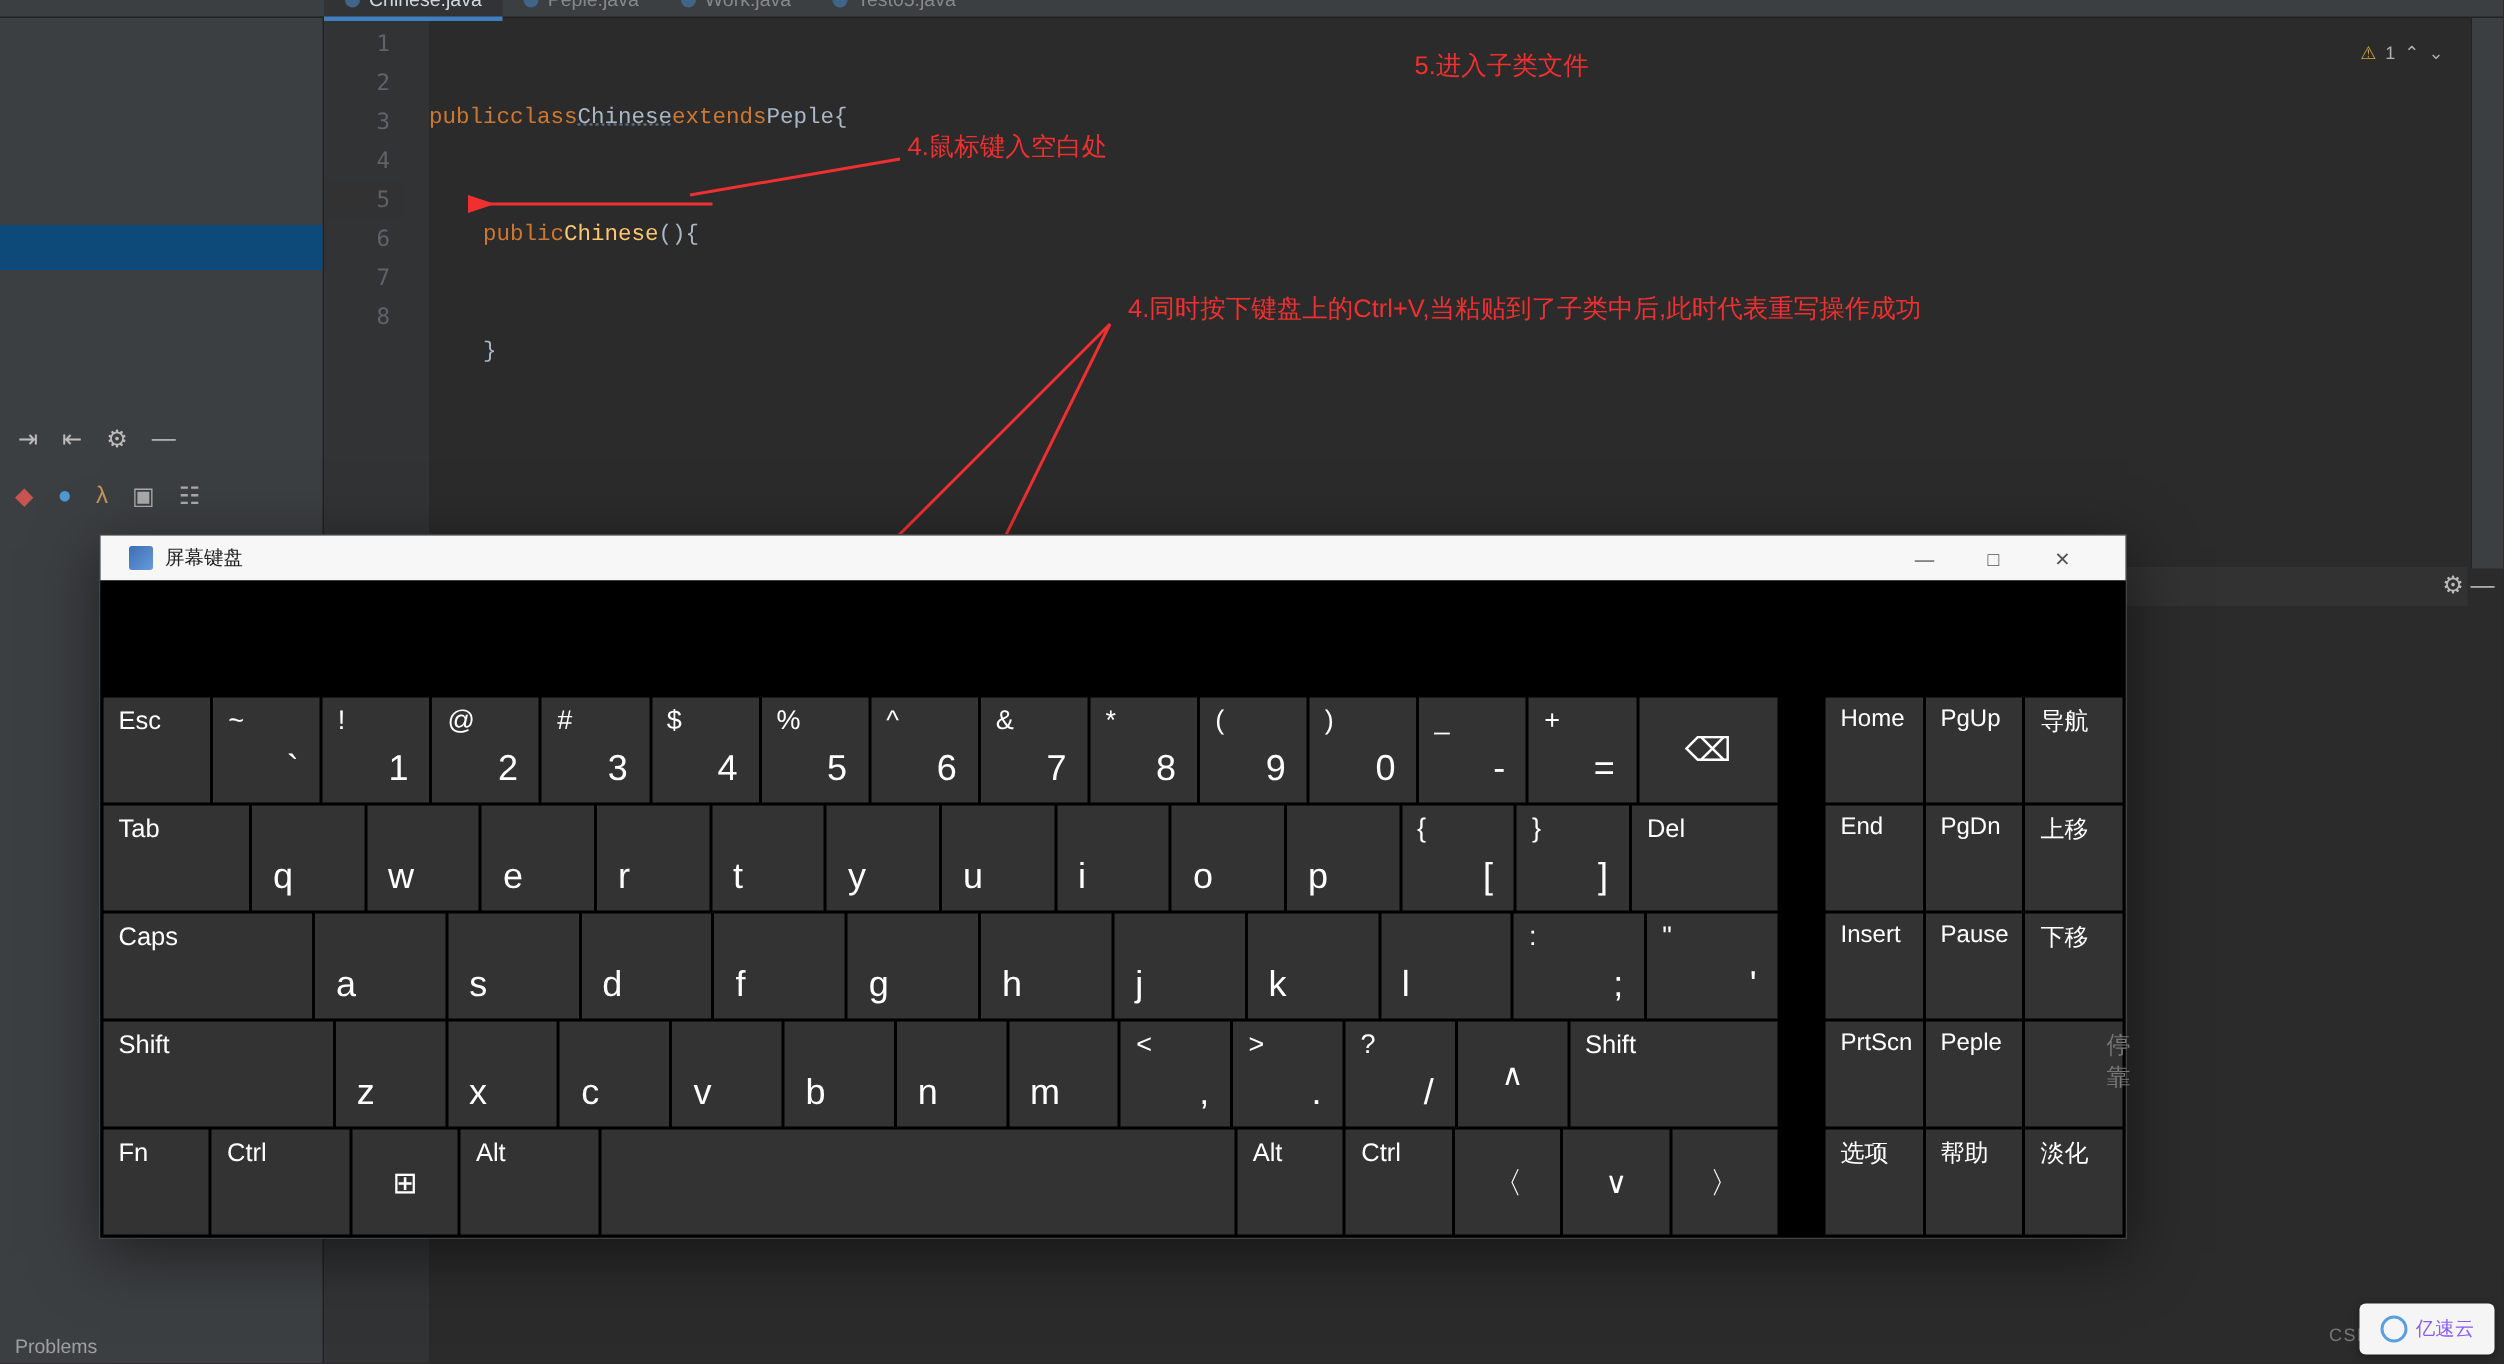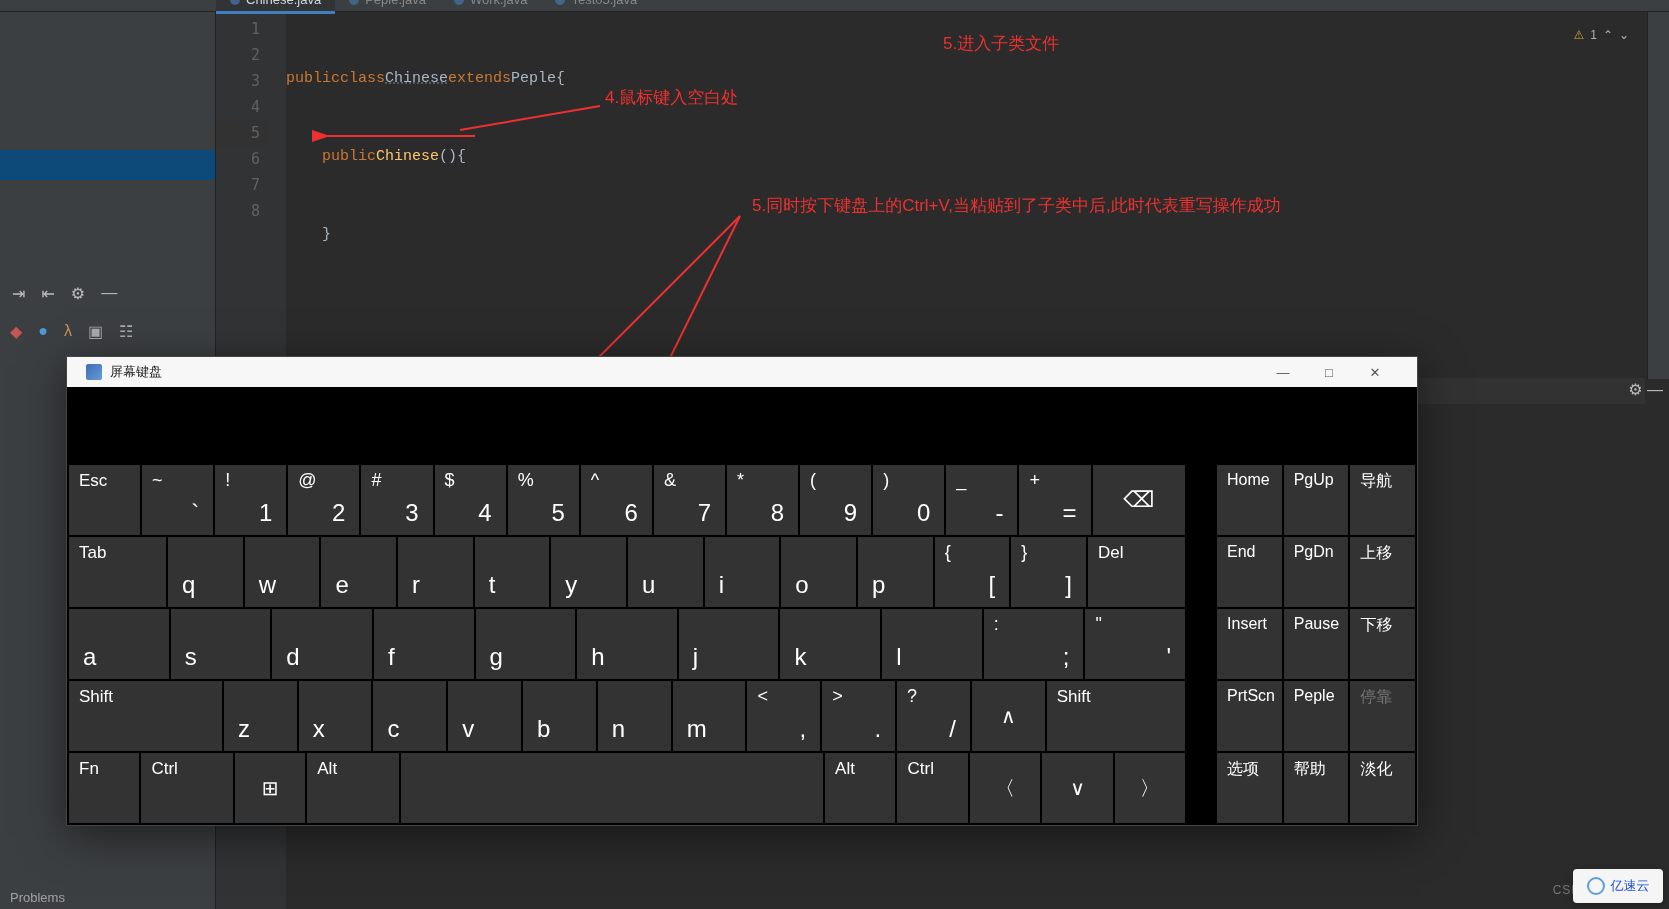--- a/index.html
+++ b/index.html
@@ -92,37 +92,37 @@
   .krow { flex:1; display:flex; gap:2px; }
   .key {
     background:#333; color:#fff; font-size:20px; position:relative;
     display:flex; align-items:center; justify-content:center;
     min-width:0;
   }
   .key .tl { position:absolute; top:5px; left:10px; font-size:18px; }
   .key .br { position:absolute; bottom:8px; right:14px; font-size:24px; }
   .key .bl { position:absolute; bottom:8px; left:14px; font-size:24px; }
   .key .label-tl { position:absolute; top:6px; left:10px; font-size:17px; color:#fff; }
-  .key.faint .label-tl { color:#777; }
+  .key.faint .label-tl { color:#777;margin-left:44px; }
   .sidekeys { display:flex; gap:2px; width:198px; flex:0 0 198px;text-align:right; }
   .sidekeys .key { flex:1; }
   .navkey .label-tl { font-size:16px; }
   
   .w1 { flex: 1 1 0; }
   .w125 { flex: 1.3 1 0; }
   .w15 { flex: 1.6 1 0; }
   .w175 { flex: 1.9 1 0; }
   .w2 { flex: 2.1 1 0; }
   .wspace { flex: 6 1 0; }
   .spacer-main { flex: 0 0 28px; background:transparent; }
   
   .watermark {
     position:absolute; right:6px; bottom:6px; height:34px; width:90px;
     background:#f5f5f5; border-radius:4px; display:flex; align-items:center;
-    justify-content:center; color:#1d4ed8; font-size:13px; gap:6px;
+    justify-content:center; color:#8b5cf6; font-size:13px; gap:6px;
     box-shadow:0 2px 6px rgba(0,0,0,.3);
   }
   .watermark .logo { width:18px;height:18px;border:2px solid #5aa0e0;border-radius:50%; position:relative; }
   .csd { position:absolute; right:88px; bottom:12px; color:#777; font-size:12px; letter-spacing:1px; }
 </style>
 </head>
 <body>
 
 <div class="ide">
   <div class="ide-top-strip"></div>
@@ -194,21 +194,21 @@
   </div>
 
   <div class="ide-right-strip"></div>
   <div class="ide-right-gear">⚙ —</div>
 
   <div class="problems-tab">Problems</div>
 </div>
 
 <div class="anno" style="left:943px;top:32px">5.进入子类文件</div>
 <div class="anno" style="left:605px;top:86px">4.鼠标键入空白处</div>
-<div class="anno" style="left:752px;top:194px">5.同时按下键盘上的Ctrl+V,当粘贴到了子类中后,此时代表重写操作成功</div>
+<div class="anno" style="left:752px;top:194px">4.同时按下键盘上的Ctrl+V,当粘贴到了子类中后,此时代表重写操作成功</div>
 
 <svg class="arrow" style="left:300px;top:100px;width:310px;height:60px">
   <defs>
       <marker id="ah1" markerWidth="12" markerHeight="12" refX="2" refY="5" orient="auto">
         <path d="M0,0 L10,5 L0,10 Z" fill="#f03030"></path>
       </marker>
     </defs>
   <line x1="300" y1="6" x2="160" y2="30" stroke="#f03030" stroke-width="2"></line>
   <line x1="175" y1="36" x2="20" y2="36" stroke="#f03030" stroke-width="2"></line>
   <path d="M30,36 L12,30 L12,42 Z" fill="#f03030"></path>
@@ -362,20 +362,23 @@
         <div class="key navkey">
             <span class="label-tl">PgDn</span>
           </div>
         <div class="key navkey">
             <span class="label-tl">上移</span>
           </div>
       </div>
     </div>
 
     <div class="krow">
+      <div class="key w15">
+          <span class="label-tl">Caps</span>
+        </div>
       <div class="key w1">
           <span class="bl">a</span>
         </div>
       <div class="key w1">
           <span class="bl">s</span>
         </div>
       <div class="key w1">
           <span class="bl">d</span>
         </div>
       <div class="key w1">

